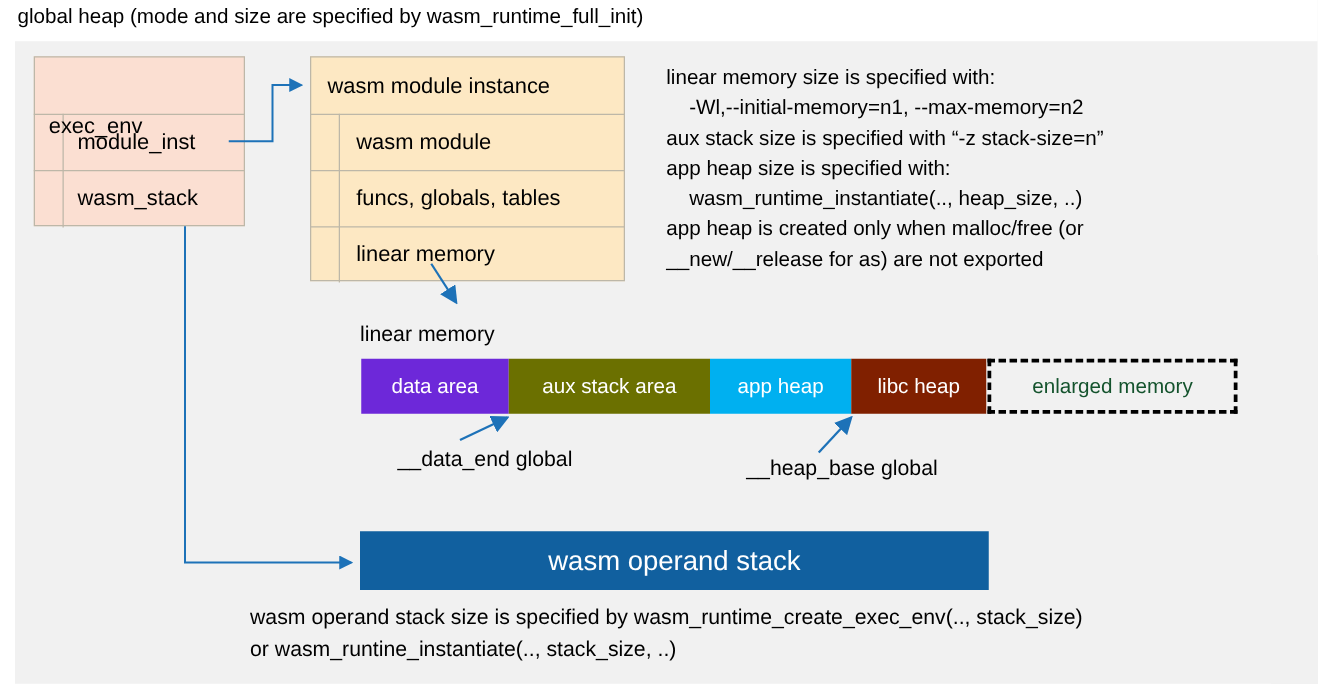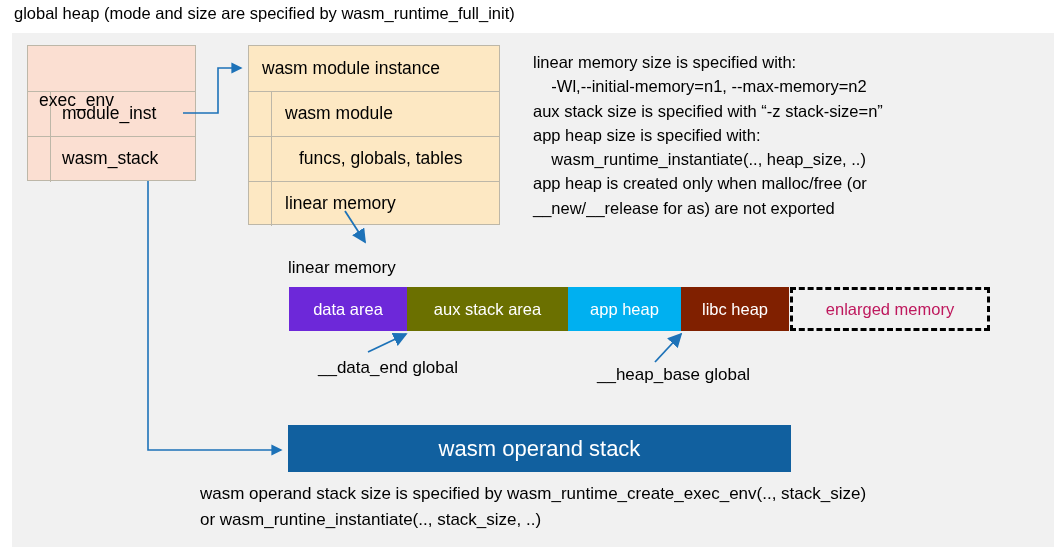--- a/index.html
+++ b/index.html
@@ -26,21 +26,21 @@
 
   
   .infotext{position:absolute;left:533px;top:50px;width:500px;
             font-size:16.5px;line-height:24.3px;white-space:pre;}
 
   
   .lm-label{position:absolute;left:288px;top:258px;font-size:17px;white-space:nowrap;}
   .seg{position:absolute;top:287px;height:44px;box-sizing:border-box;
        display:flex;align-items:center;justify-content:center;
        color:#ffffff;font-size:16.5px;white-space:nowrap;}
-  .seg.enlarged{background:#f1f1f1;color:#be185d;
+  .seg.enlarged{background:#f1f1f1;color:#14532d;
                 border:3px dashed #000000;}
 
   
   .anno{position:absolute;font-size:17px;white-space:nowrap;}
 
   
   .opstack{position:absolute;left:288px;top:425px;width:503px;height:47px;
            background:#11609f;display:flex;align-items:center;
            justify-content:center;color:#fff;font-size:22px;white-space:nowrap;}
   .bottomtext{position:absolute;left:200px;top:481px;width:850px;
@@ -79,21 +79,21 @@
     <div class="hline" style="left:-1px;top:90px;width:252px;"></div>
     <div class="hline" style="left:-1px;top:135px;width:252px;"></div>
     <div class="vline" style="left:22px;top:45px;height:135px;"></div>
   </div>
   <div class="row" style="left:271px;top:91px;width:229px;height:45px;padding-left:14px;">
     <span class="cell-txt">wasm module</span>
   </div>
   <div class="row" style="left:248px;top:45px;width:252px;height:46px;padding-left:14px;">
     <span class="cell-txt">wasm module instance</span>
   </div>
-  <div class="row" style="left:271px;top:136px;width:229px;height:45px;padding-left:28px;">
+  <div class="row" style="left:271px;top:136px;width:229px;height:45px;padding-left:14px;">
     <span class="cell-txt">funcs, globals, tables</span>
   </div>
   <div class="row" style="left:271px;top:181px;width:229px;height:44px;padding-left:14px;">
     <span class="cell-txt">linear memory</span>
   </div>
 
   <div class="infotext">linear memory size is specified with:
     -Wl,--initial-memory=n1, --max-memory=n2
 aux stack size is specified with “-z stack-size=n”
 app heap size is specified with:

